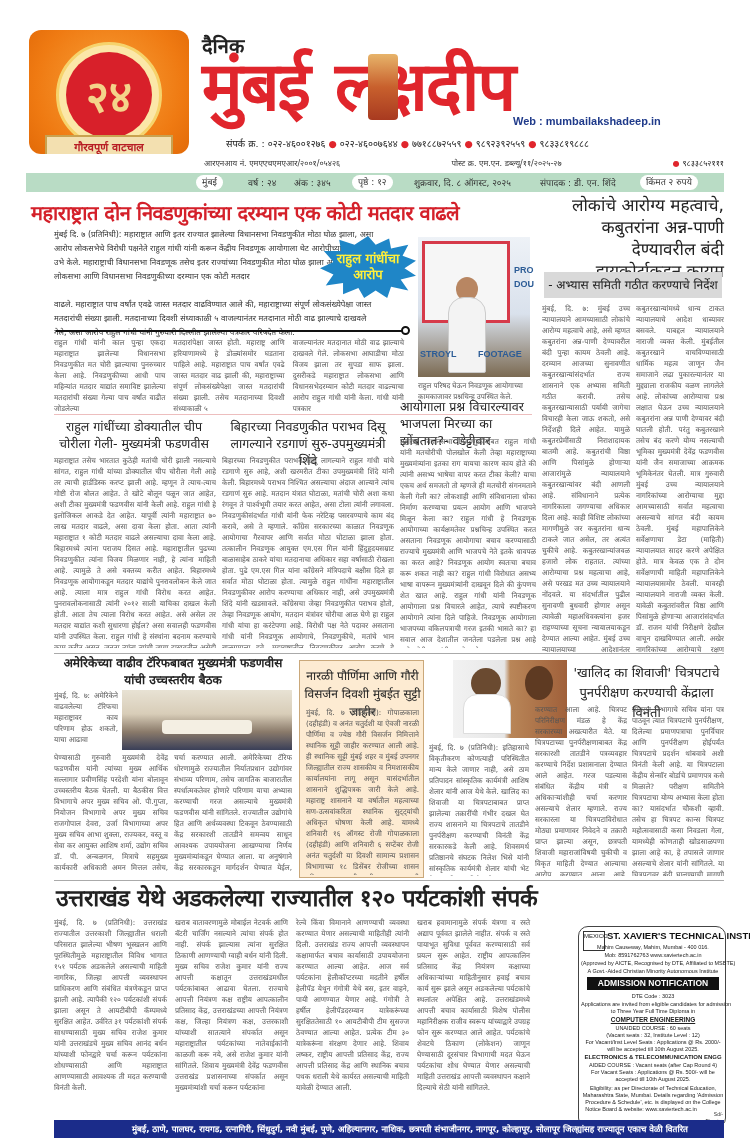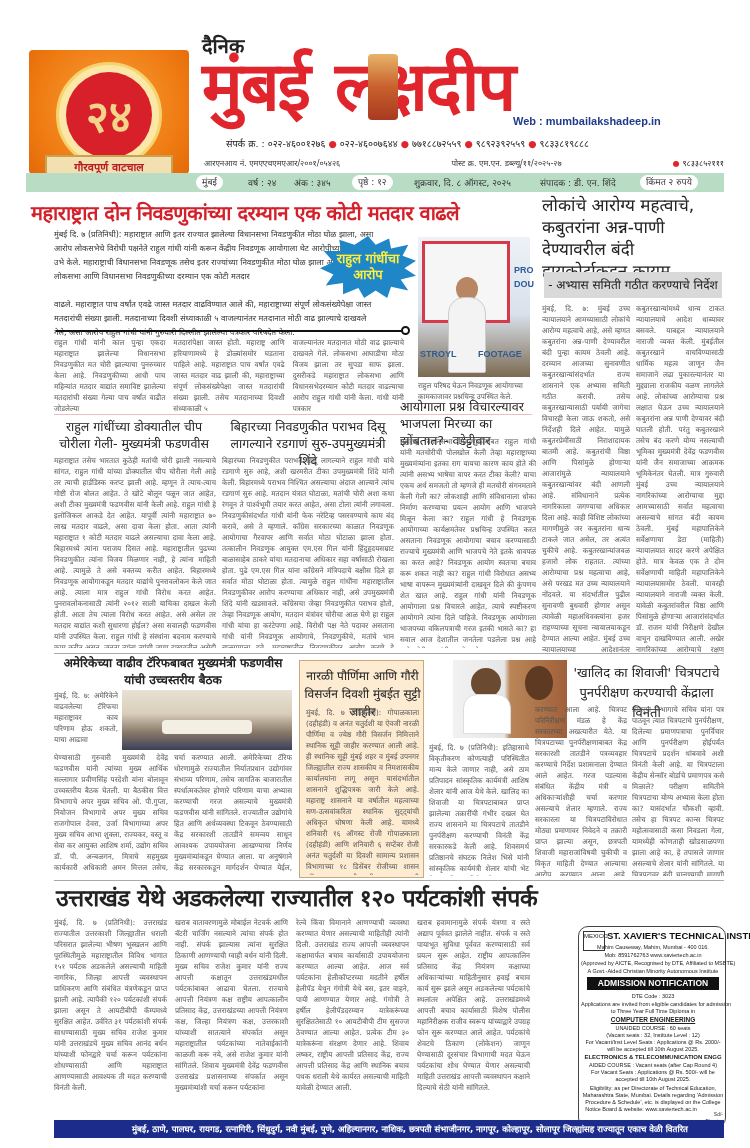--- a/index.html
+++ b/index.html
@@ -1,21 +1,21 @@
 <!DOCTYPE html>
 <html><head>
 <meta charset="utf-8">
 <style>
   * { box-sizing: border-box; margin: 0; padding: 0; }
   body { width: 750px; height: 1148px; background: #ffffff; font-family: "DejaVu Serif", serif; color: #222; position: relative; overflow: hidden; }
   .page { position: absolute; left: 26px; top: 0; width: 698px; height: 1148px; }
 
   
   .masthead { position: absolute; left: 0; top: 30px; width: 698px; height: 145px; }
-  .logo-badge { position: absolute; left: 3px; top: 0; width: 160px; height: 124px; border-radius: 4px; background: radial-gradient(circle at 50% 45%, #f9a23a 0%, #ef7a12 70%, #e26a08 100%); overflow: hidden; margin-top: 20px; }
+  .logo-badge { position: absolute; left: 3px; top: 0; width: 160px; height: 124px; border-radius: 12px; background: radial-gradient(circle at 50% 45%, #f9a23a 0%, #ef7a12 70%, #e26a08 100%); overflow: hidden; }
   .logo-badge .ring { position: absolute; left: 27px; top: 12px; width: 106px; height: 106px; border-radius: 50%; background: #fbe7a8; border: 3px solid #f6d36c; }
   .logo-badge .inner { position: absolute; left: 37px; top: 22px; width: 86px; height: 86px; border-radius: 50%; background: #d8202a; display: flex; align-items: center; justify-content: center; color: #f4d48a; font-size: 44px; font-weight: bold; font-family: "DejaVu Sans", sans-serif; }
   .logo-badge .ribbon { position: absolute; left: 16px; top: 105px; width: 128px; height: 22px; background: #f3e0b0; border: 2px solid #c9a250; color: #b81d24; font-size: 11px; font-weight: bold; display: flex; align-items: center; justify-content: center; font-family: "DejaVu Sans", sans-serif; }
   .title-small { position: absolute; left: 176px; top: 2px; font-size: 20px; font-weight: bold; color: #222; font-family: "DejaVu Sans", sans-serif; }
   .title-big { position: absolute; left: 176px; top: 12px; font-size: 68px; font-weight: bold; color: #e0252c; font-family: "DejaVu Sans", sans-serif; letter-spacing: -2px; line-height: 90px; }
   .title-big .sp { display: inline-block; width: 26px; }
   .deity { position: absolute; left: 342px; top: 24px; width: 30px; height: 66px; background: linear-gradient(180deg, #e7b46a, #c8602d 50%, #a83a20); border-radius: 4px; }
   .web { position: absolute; left: 487px; top: 85px; font-size: 11px; font-weight: bold; color: #1f3a8a; font-family: "Liberation Sans", sans-serif; }
   .contacts { position: absolute; left: 200px; top: 107px; width: 498px; font-size: 9.5px; color: #222; white-space: nowrap; font-family: "DejaVu Sans", sans-serif; }
   .contacts .dot { color: #e0252c; }
@@ -40,21 +40,21 @@
   .lead-cols { position: absolute; left: 28px; top: 337px; width: 350px; display: flex; gap: 8px; }
   .lead-cols .body-text { width: 112px; }
   .photo-rahul { position: absolute; left: 392px; top: 237px; width: 112px; height: 140px; background: linear-gradient(180deg, #eef2f7 0%, #d9e1ec 55%, #7b6a52 100%); }
   .photo-rahul .screen { position: absolute; left: 4px; top: 4px; width: 88px; height: 82px; border: 3px solid #d63a4a; background: #f6f6f6; }
   .photo-rahul .person { position: absolute; left: 30px; top: 60px; width: 38px; height: 76px; background: #f3f3f3; border-radius: 16px 16px 2px 2px; border: 1px solid #ccc; }
   .photo-rahul .head { position: absolute; left: 38px; top: 40px; width: 22px; height: 24px; background: #b88662; border-radius: 50%; }
   .photo-rahul .txt { position: absolute; font-size: 9px; color: #2c5c96; font-family: "Liberation Sans", sans-serif; font-weight: bold; }
   .photo-caption { position: absolute; left: 392px; top: 380px; width: 118px; font-size: 7.2px; line-height: 11px; color: #555; font-family: Liberation Sans, sans-serif; }
 
   
-  .right-title { position: absolute; left: 516px; top: 194px; width: 182px; text-align: left; font-size: 17px; line-height: 22px; color: #222; font-family: "DejaVu Sans", sans-serif; }
+  .right-title { position: absolute; left: 516px; top: 194px; width: 182px; text-align: right; font-size: 17px; line-height: 22px; color: #222; font-family: "DejaVu Sans", sans-serif; }
   .right-sub { position: absolute; left: 518px; top: 272px; width: 178px; height: 26px; background: #d9d9d9; font-size: 12px; line-height: 26px; text-align: center; color: #222; font-family: "DejaVu Sans", sans-serif; }
   .right-cols { position: absolute; left: 516px; top: 303px; width: 182px; display: flex; gap: 6px; }
   .right-cols .body-text { width: 88px; }
 
   
   .row2-sep { position: absolute; left: 28px; top: 414px; width: 478px; height: 1px; background: #c44; opacity: 0.35; }
   .story-h { position: absolute; font-size: 12.5px; line-height: 17px; text-align: center; color: #222; font-family: "DejaVu Sans", sans-serif; }
   .story-b { position: absolute; }
 
   

